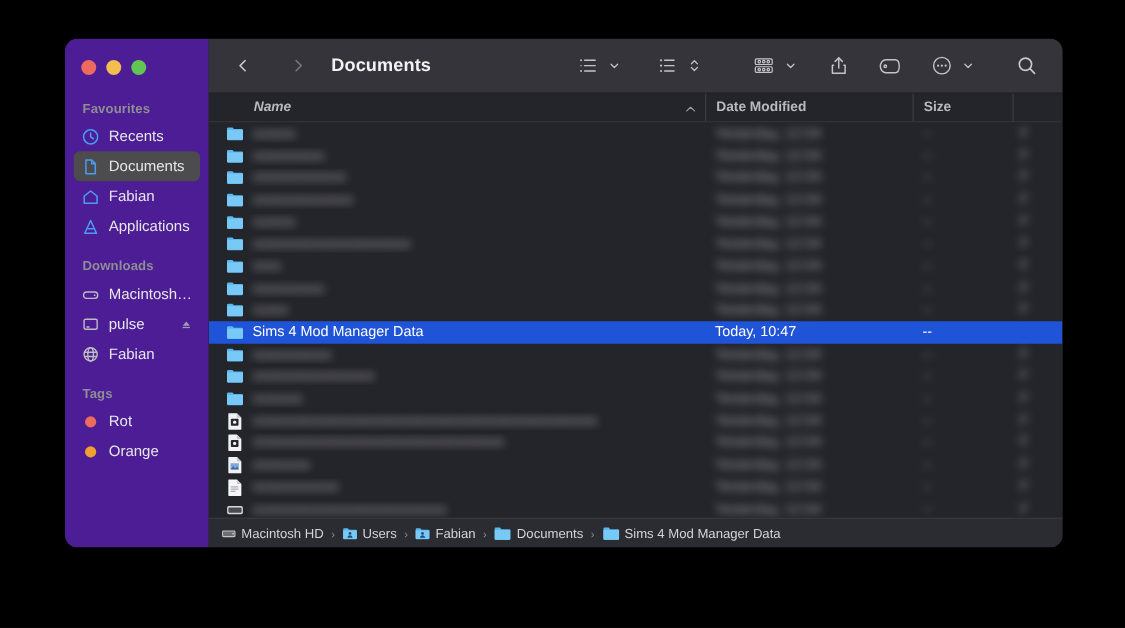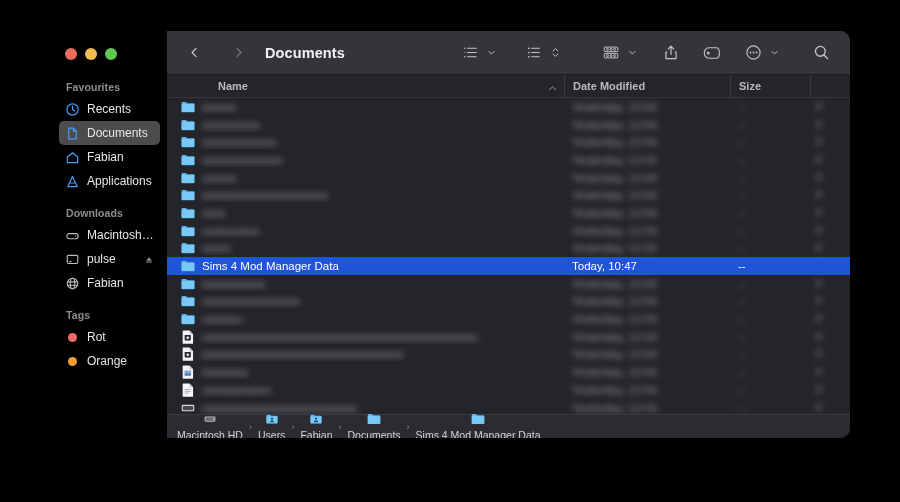--- a/index.html
+++ b/index.html
@@ -13,21 +13,21 @@
   
   .window {
     position:absolute; left:52px; top:31px; width:798px; height:407px;
     border-radius:10px 10px 10px 10px; overflow:hidden;
     display:flex; background:#2b2b30;
     box-shadow:0 10px 40px rgba(0,0,0,.65);
   }
 
   
   .sidebar {
-    width:115px; flex:0 0 115px; background:#000000; position:relative;
+    width:115px; flex:0 0 115px; background:#4c1d95; position:relative;
     padding-top:0; overflow:hidden;
   }
   .traffic { position:absolute; left:13px; top:17px; display:flex; gap:8px; }
   .light { width:12px; height:12px; border-radius:50%; }
   .light.red{background:#ed6a5e;} .light.yellow{background:#f4bd4f;} .light.green{background:#61c554;}
 
   .side-scroll { padding-top:44px; }
   .sect-title {
     font-size:10.5px; color:#8e8e93; font-weight:700; letter-spacing:.1px;
     padding:6px 0 4px 14px;
@@ -57,21 +57,21 @@
   .tb-btn { display:flex; align-items:center; justify-content:center; height:26px; padding:0 4px; }
   .gap-a { width:22px; } .gap-b { width:17px; } .gap-c { width:16px; } .gap-d { width:18px; }
 
   
   .colhead {
     height:23px; flex:0 0 23px; background:#24242b; display:flex; align-items:center;
     font-size:11px; font-weight:700; color:#b9b9c0;
     border-bottom:1px solid #34343a; position:relative;
   }
   .ch { position:relative; height:100%; display:flex; align-items:center; }
-  .ch-name { width:397px; padding-left:51px; }
+  .ch-name { width:397px; padding-left:36px;font-style:italic; }
   .ch-date { width:166px; padding-left:8px; border-left:1px solid #3a3a42; }
   .ch-size { width:80px; padding-left:8px; border-left:1px solid #3a3a42; }
   .ch-extra{ flex:1; border-left:1px solid #3a3a42; }
   .sortcaret { position:absolute; left:381px; top:7px; }
 
   
   .list { flex:1; position:relative; overflow:hidden; background:#24242b; }
   .row { height:17.7px; display:flex; align-items:center; position:relative; font-size:11.5px; color:#e8e8ea; }
   .row .nm { width:397px; display:flex; align-items:center; padding-left:14px; gap:7px; overflow:hidden; }
   .row .dt { width:166px; padding-left:8px; color:#d6d6da; }
@@ -84,21 +84,21 @@
   }
   .nm-text { white-space:nowrap; overflow:hidden; }
   .ficon { width:14px; height:14px; flex:0 0 14px; }
 
   
   .pathbar {
     height:24px; flex:0 0 24px; background:#2b2b32; border-top:1px solid #3a3a42;
     display:flex; align-items:center; padding-left:10px; gap:4px;
     font-size:10.5px; color:#d3d3d8;
   }
-  .crumb { display:flex; align-items:center; gap:4px;flex-direction:column; }
+  .crumb { display:flex; align-items:center; gap:4px; }
   .crumb svg { width:12px; height:12px; display:block; }
   .sep { color:#8a8a90; font-size:9px; margin:0 2px; }
 
   
   .mask-bottom { position:absolute; left:0; top:438px; width:900px; height:64px; background:#000; }
 </style>
 </head>
 <body>
 
 <div id="stage">

